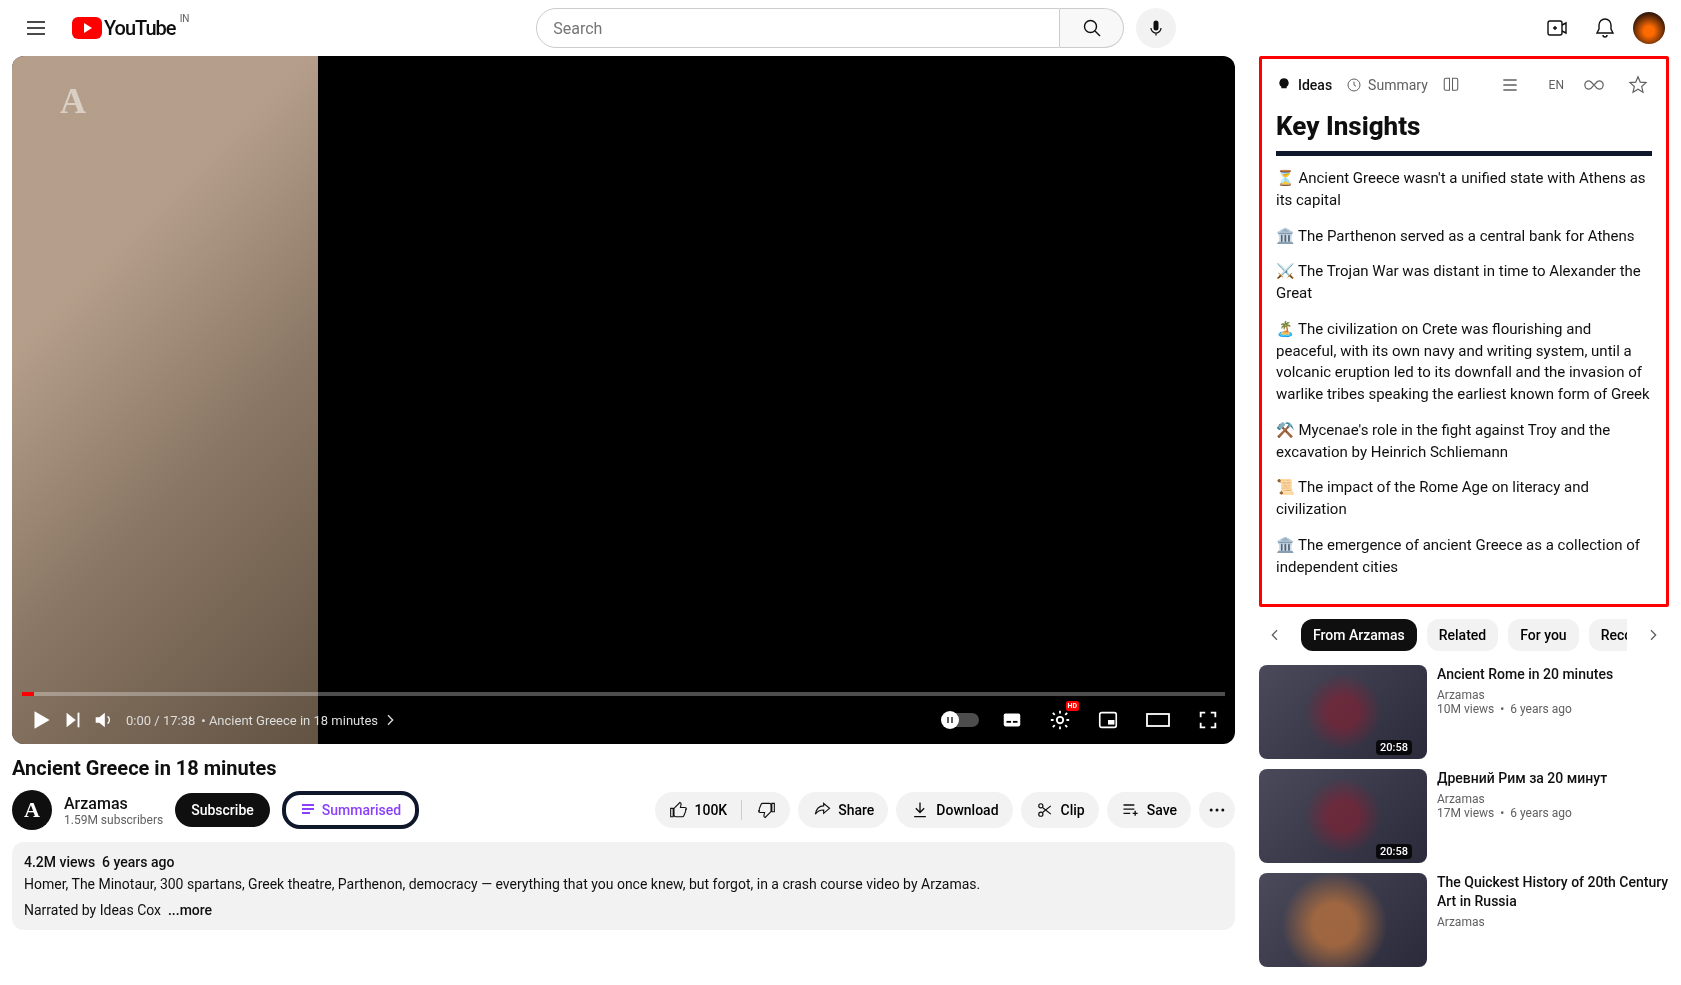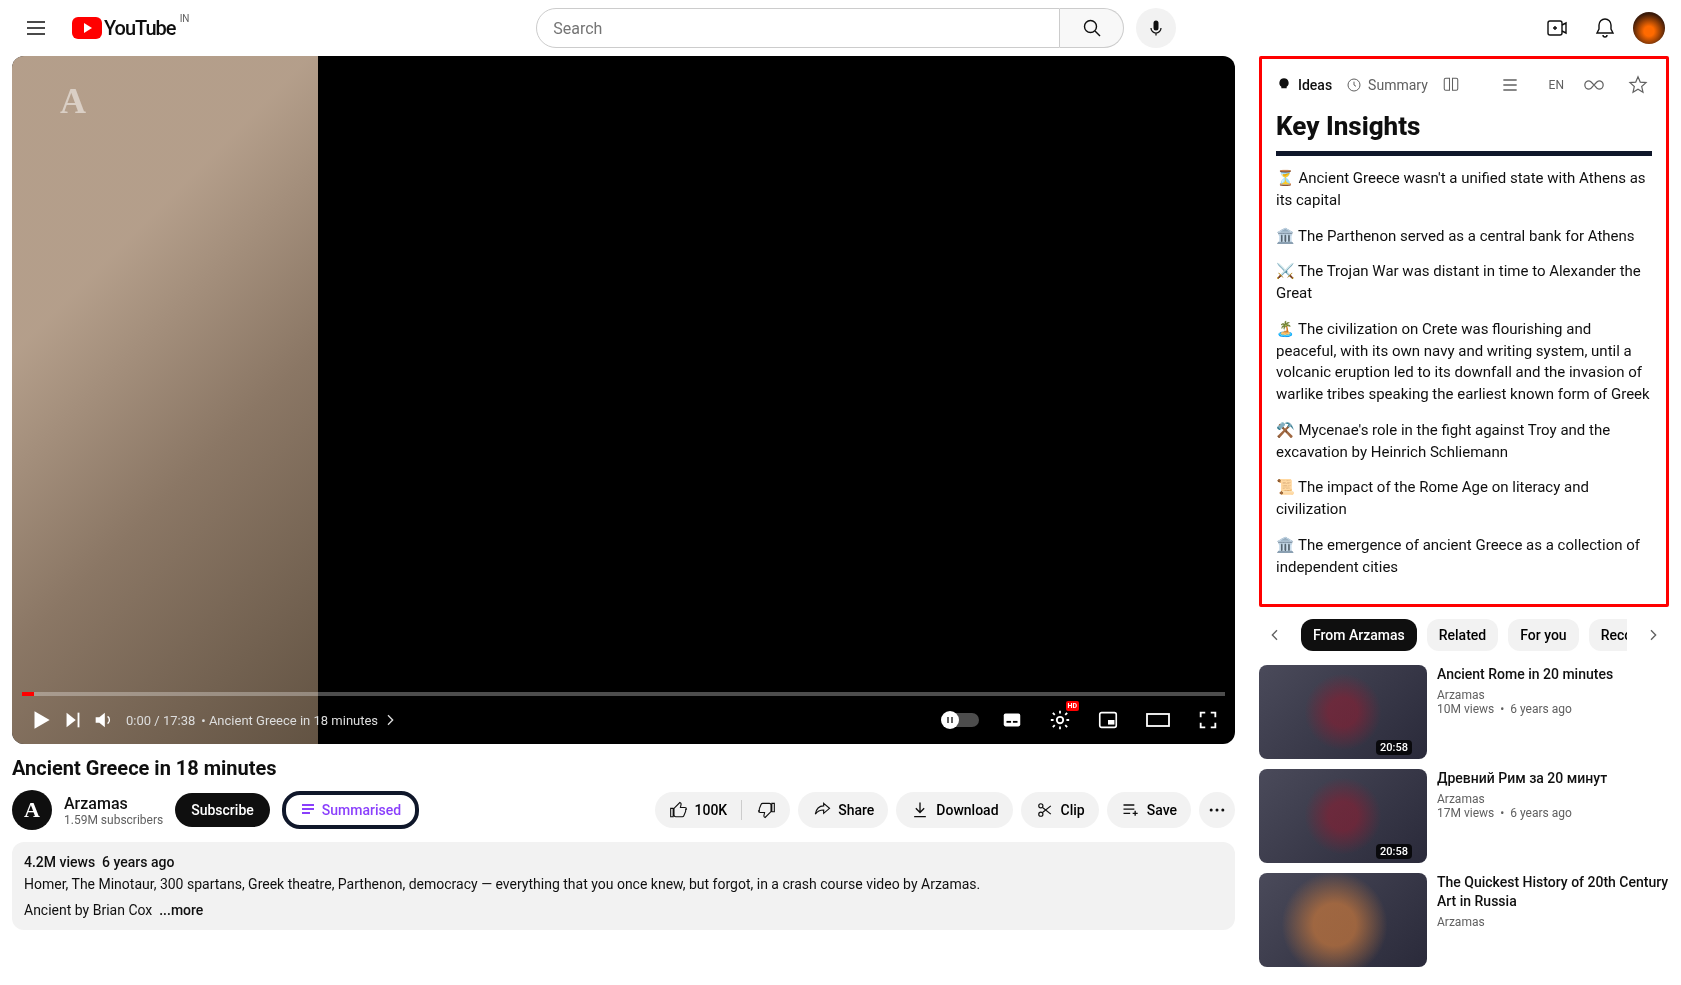--- a/index.html
+++ b/index.html
@@ -293,21 +293,21 @@
         </button>
       </div>
     </div>
 
     <div class="description">
       <div class="desc-header">
         <span>4.2M views</span>&nbsp;&nbsp;<span>6 years ago</span>
       </div>
       <div class="desc-body">Homer, The Minotaur, 300 spartans, Greek theatre, Parthenon, democracy — everything that you once knew, but forgot, in a crash course video by Arzamas.</div>
       <div>
-        <span>Ancient by Brian Cox</span>&nbsp;&nbsp;<span class="desc-more">...more</span>
+        <span>Narrated by Ideas Cox</span>&nbsp;&nbsp;<span class="desc-more">...more</span>
       </div>
     </div>
   </div>
 
   <div class="side-col">
 
     <div class="insights-panel">
       <div class="insights-tabs">
         <div class="ins-tab active">
           <svg width="16" height="16" viewBox="0 0 24 24">

